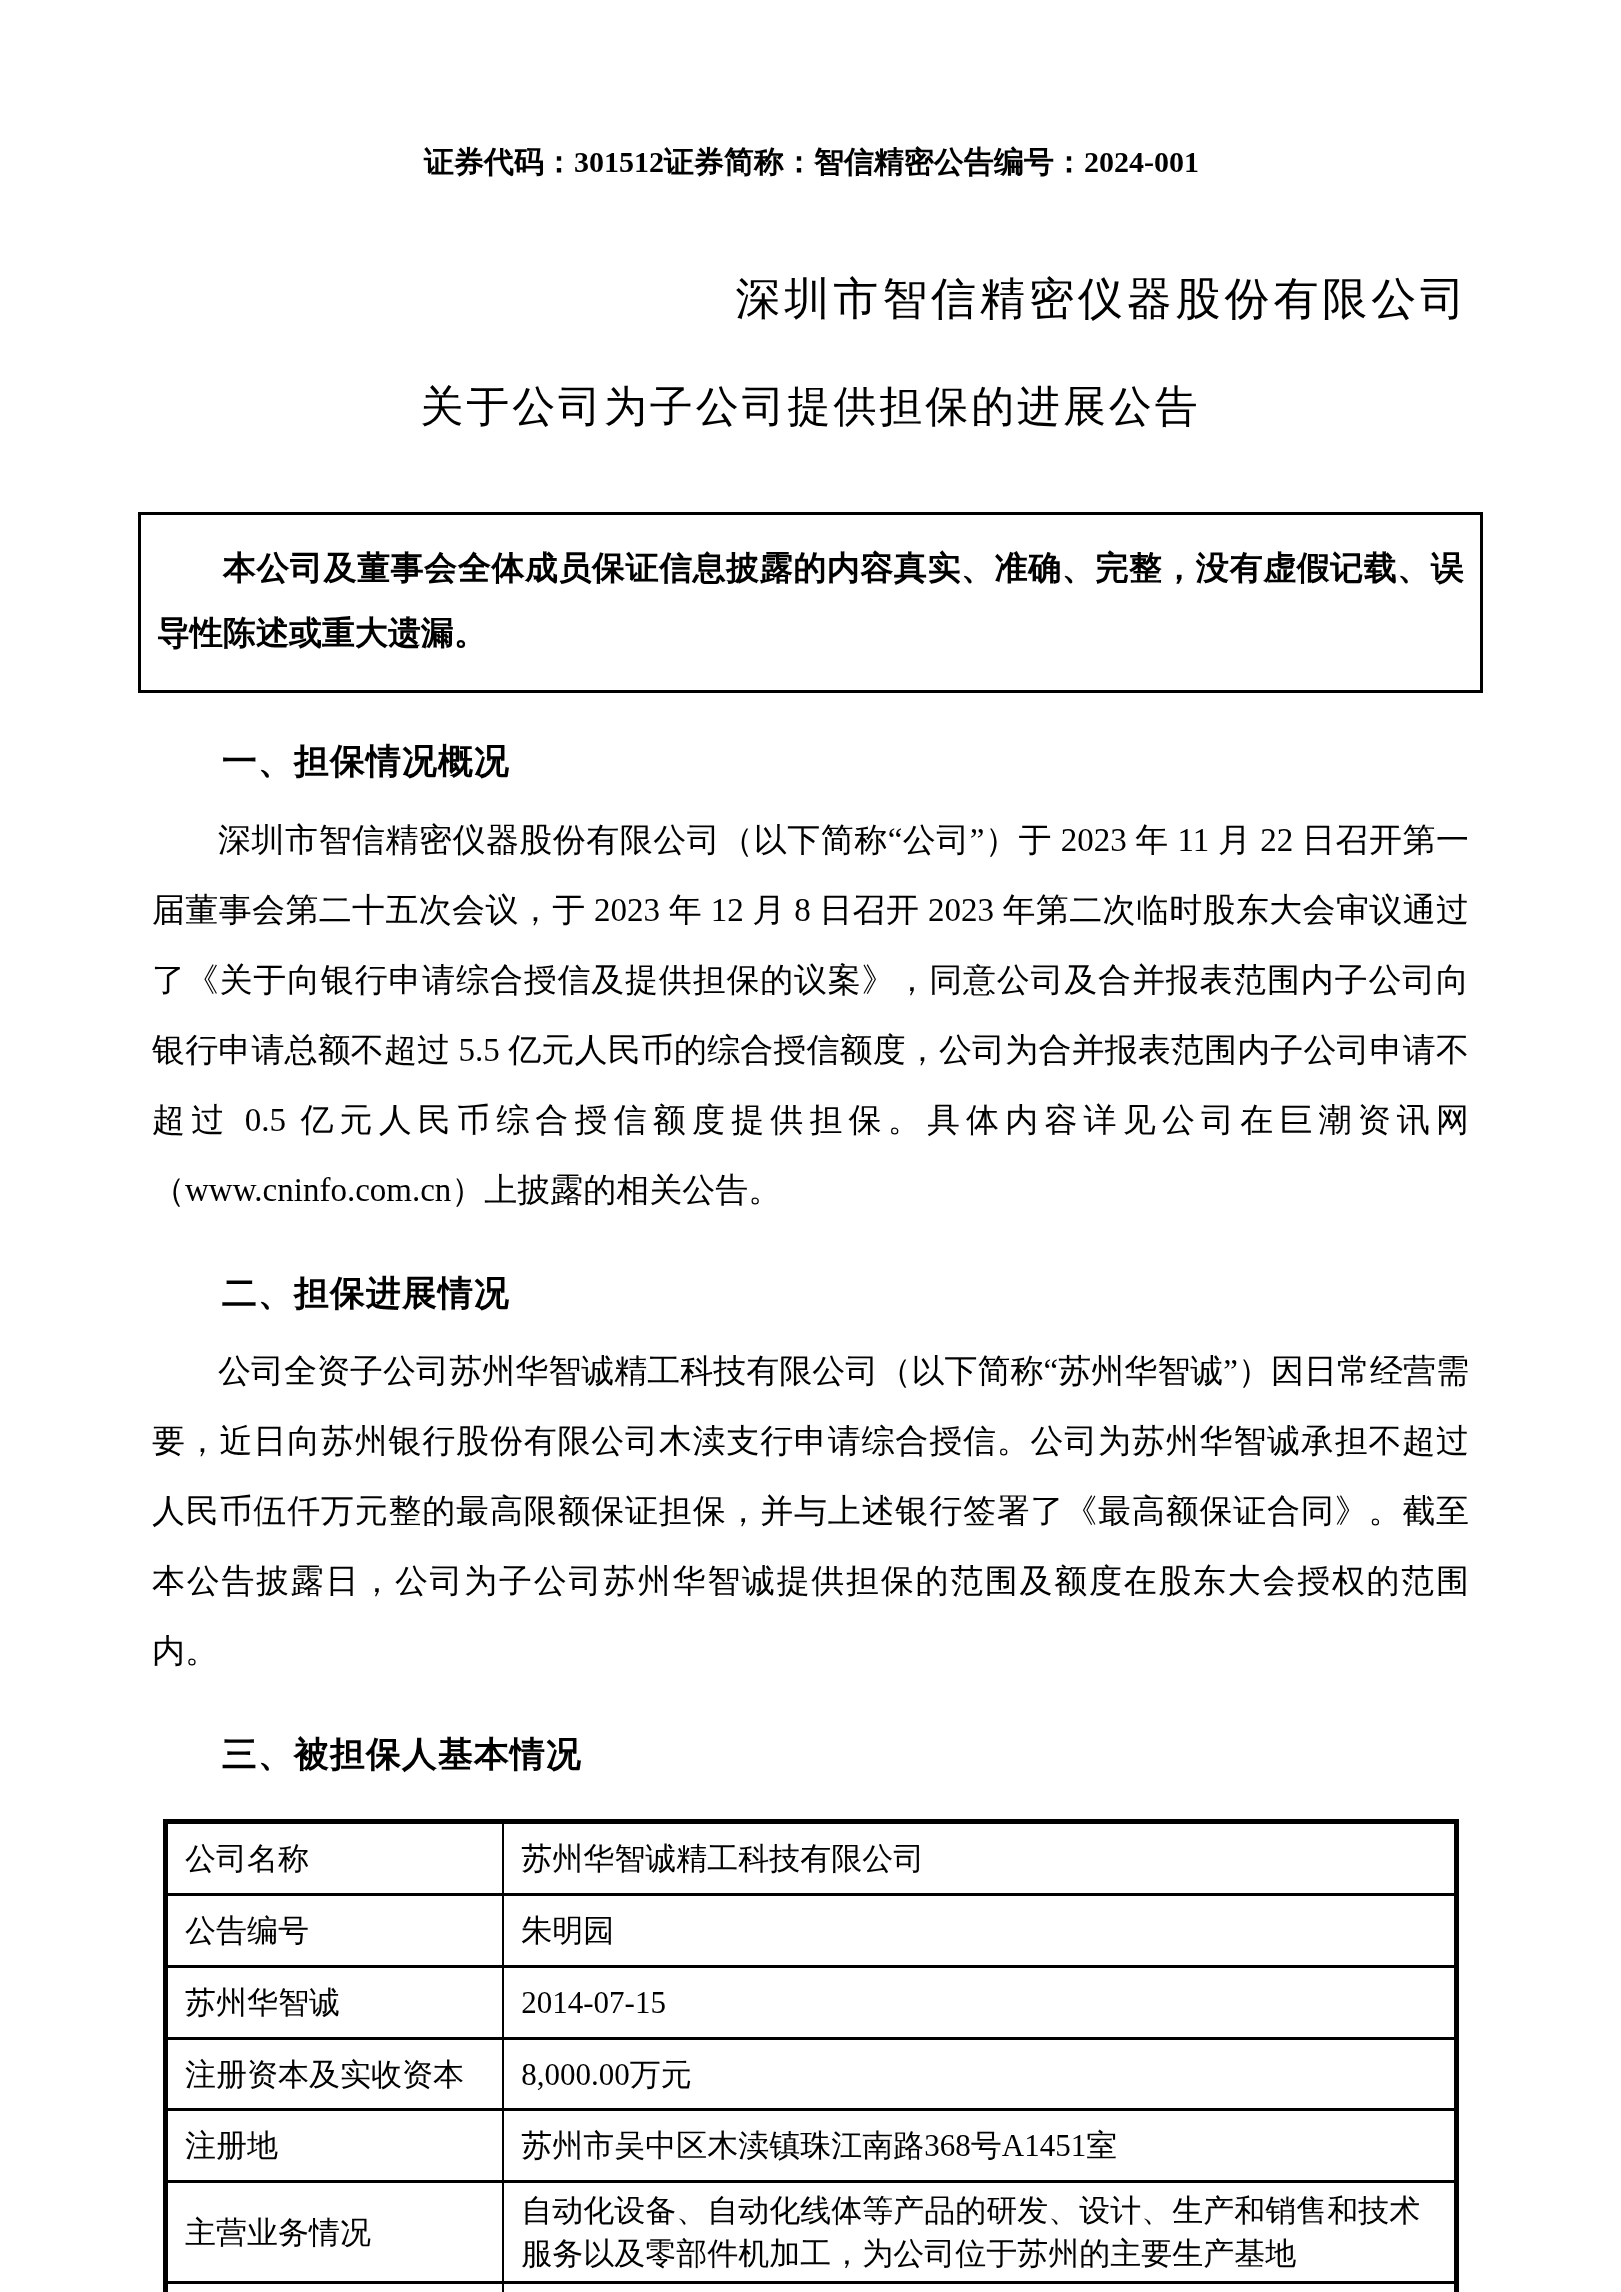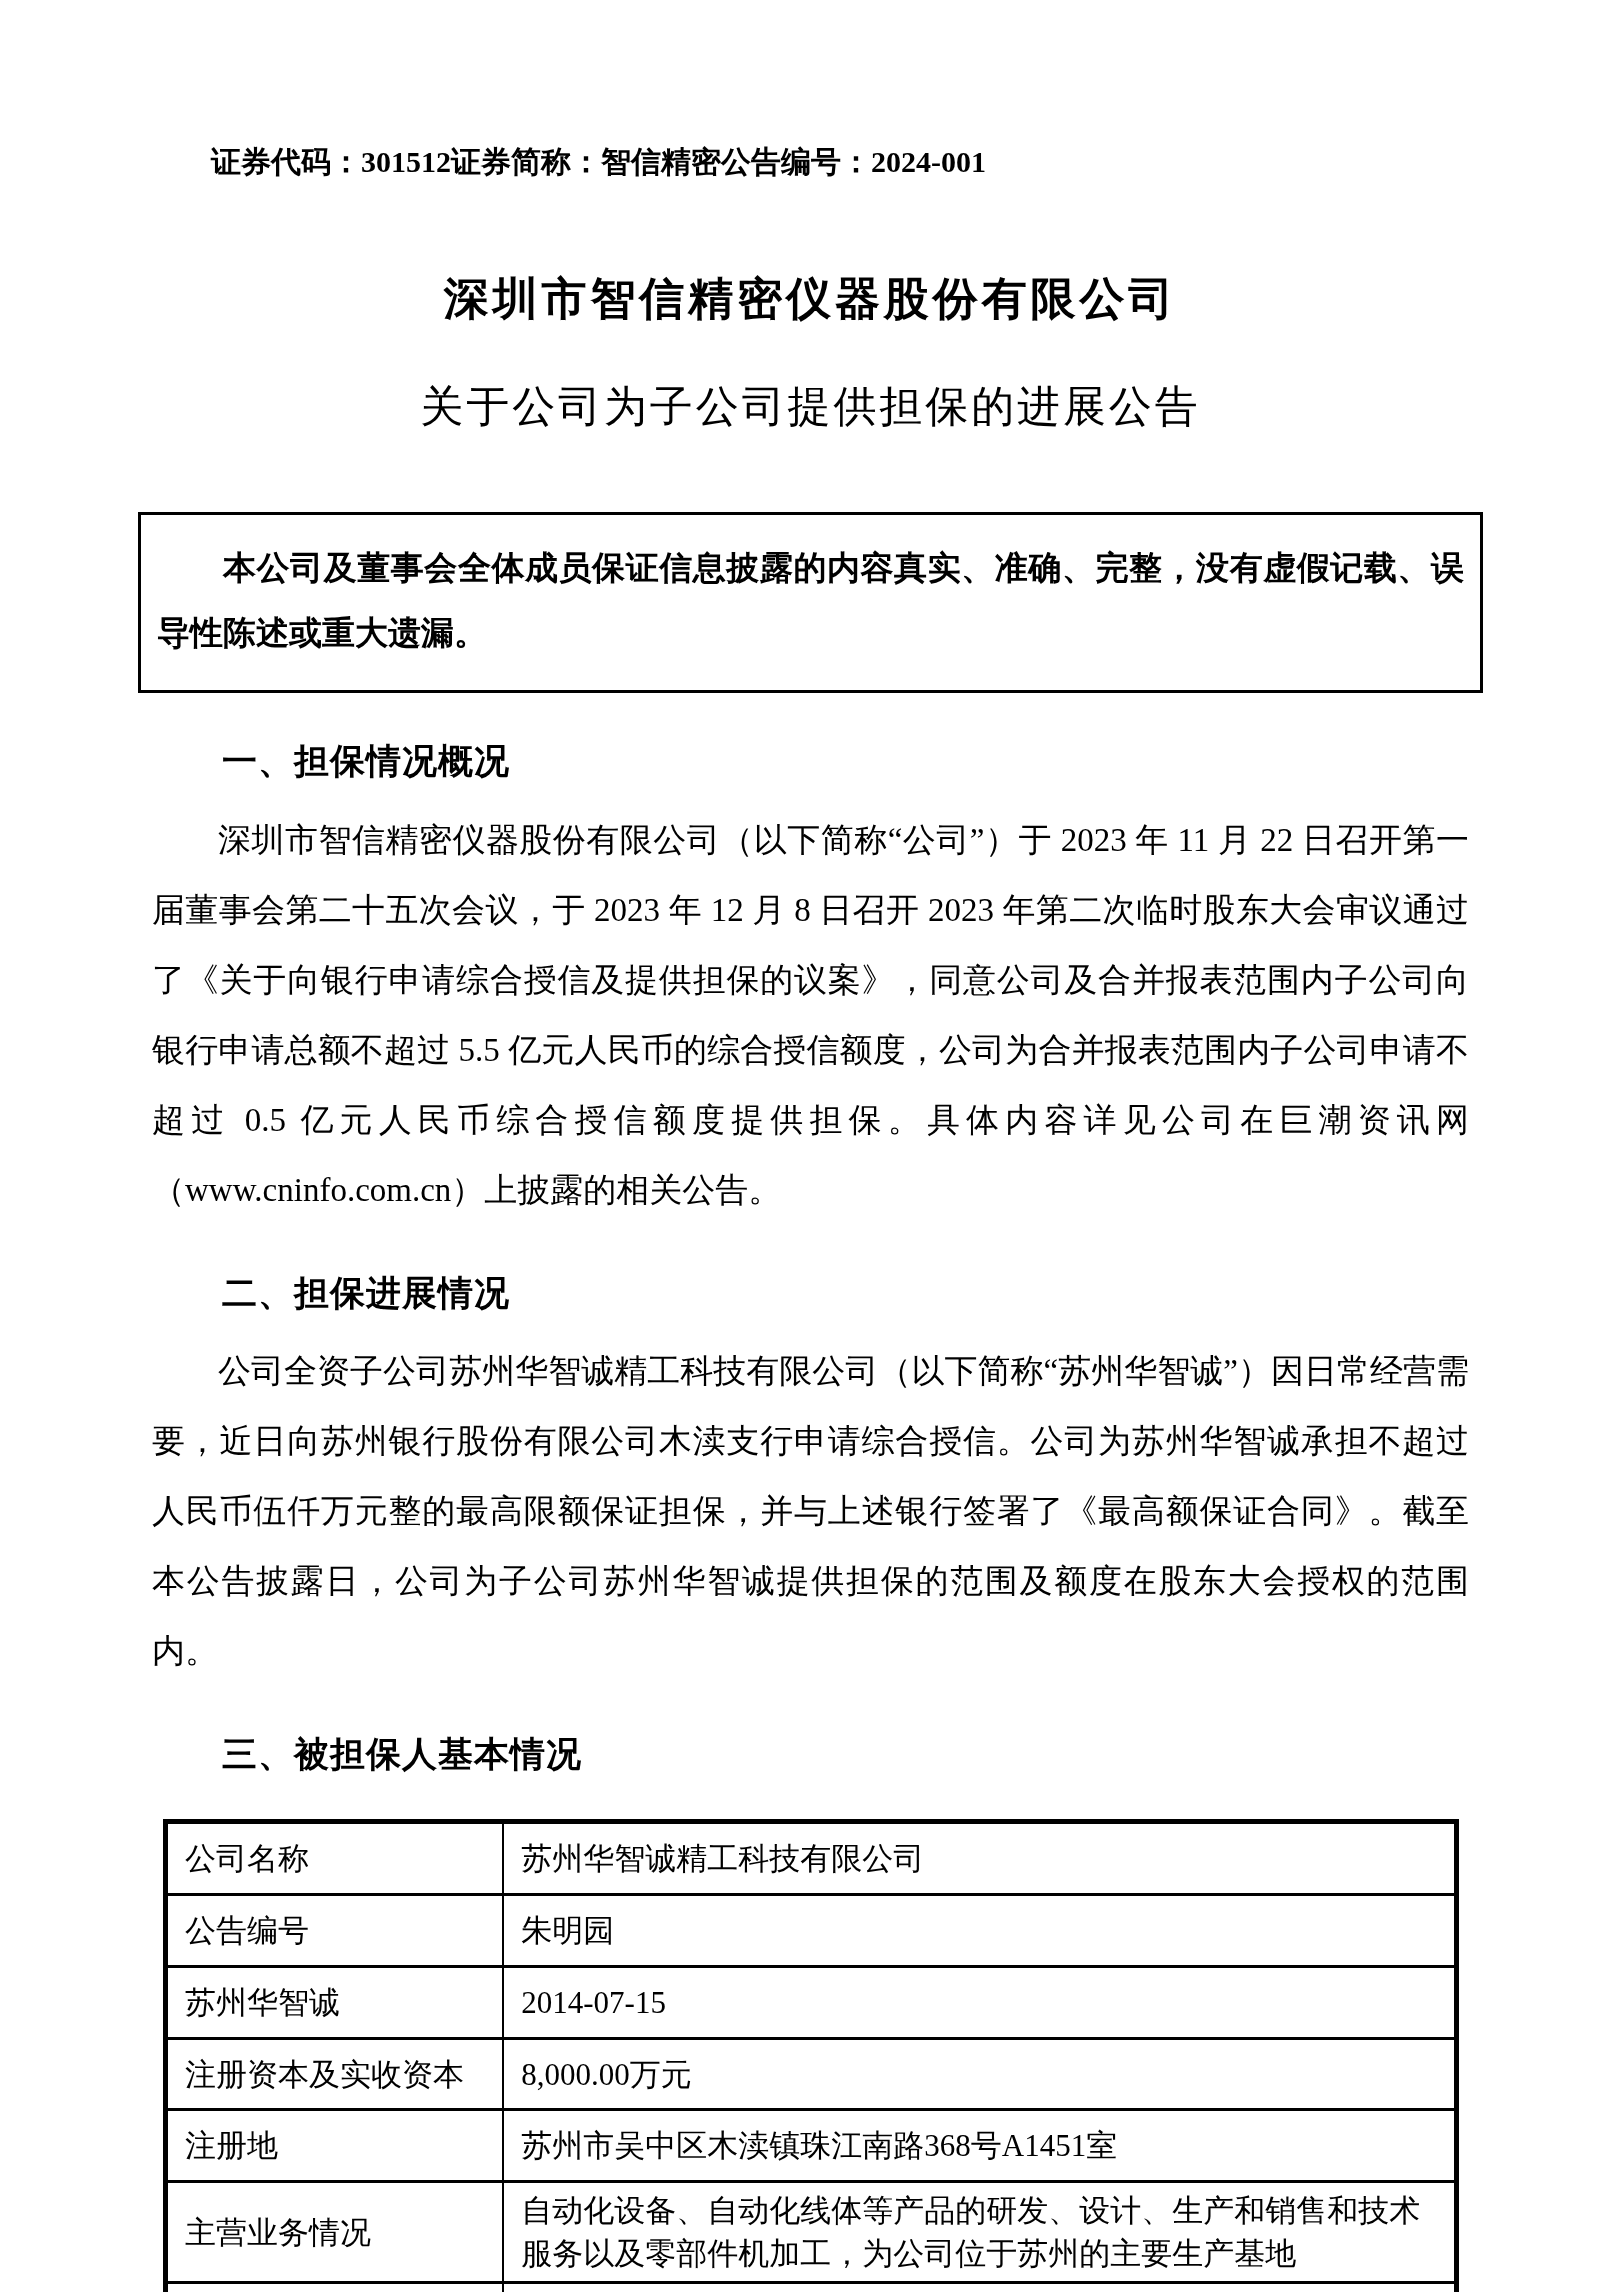--- a/index.html
+++ b/index.html
@@ -16,33 +16,33 @@
     overflow: hidden;
   }
   .page {
     box-sizing: border-box;
     width: 1621px;
     height: 2293px;
     padding: 142px 152px 0 152px;
   }
   .doc-header {
     display: flex;
-    justify-content: flex-start;
+    justify-content: center;
     align-items: baseline;
     padding: 0 57px 0 59px;
     font-size: 30px;
     font-weight: bold;
     white-space: nowrap;
   }
   .doc-title {
     margin: 86px 0 0 0;
-    text-align: center;
+    text-align: right;
     font-family: "Liberation Sans", sans-serif;
     font-size: 45px;
-    font-weight: bold;
+    font-weight: normal;
     letter-spacing: 3.9px;
   }
   .doc-subtitle {
     margin: 49px 0 0 0;
     text-align: center;
     font-family: "Liberation Sans", sans-serif;
     font-size: 43px;
     font-weight: normal;
     letter-spacing: 2.9px;
   }

